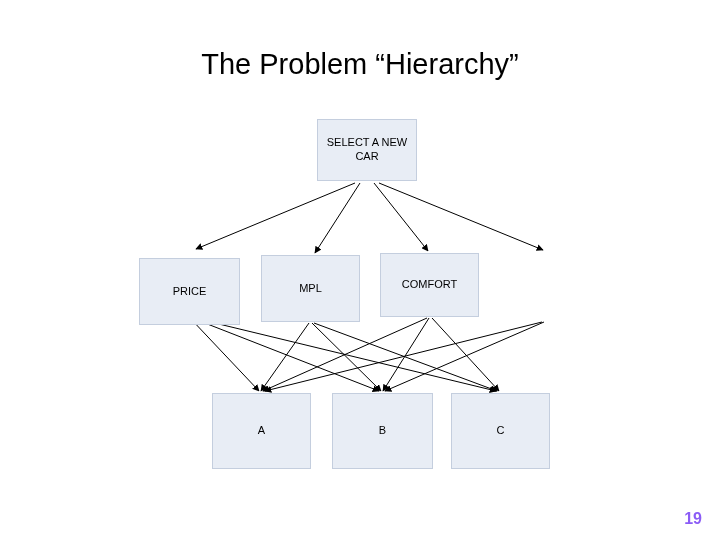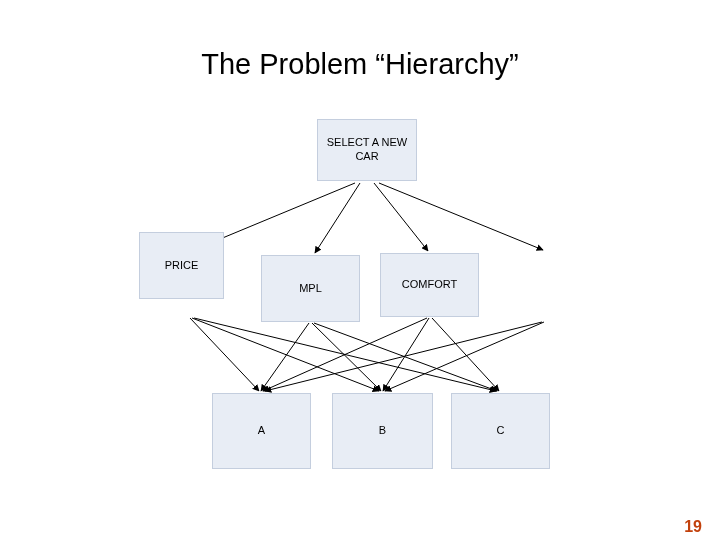--- a/index.html
+++ b/index.html
@@ -55,24 +55,24 @@
     justify-content: center;
     text-align: center;
     font-size: 11px;
     color: #000000;
     line-height: 1.25;
     padding: 2px;
   }
   #page-number {
     position: absolute;
     right: 18px;
-    bottom: 4px;
+    bottom: 12px;
     font-size: 16px;
     font-weight: bold;
-    color: #c2410c;
+    color: #8b5cf6;
   }
 </style>
 </head>
 <body>
 
 <div id="slide">
 
   <div id="title">The Problem “Hierarchy”</div>
 
   <div id="diagram">
@@ -104,21 +104,21 @@
 
         <line x1="542" y1="322" x2="265" y2="391" marker-end="url(#arrow)"></line>
         <line x1="544" y1="322" x2="385" y2="391" marker-end="url(#arrow)"></line>
       </g>
     </svg>
 
     <div class="node" style="left:317px; top:119px; width:100px; height:62px;">
       <span>SELECT A NEW CAR</span>
     </div>
 
-    <div class="node" style="left:139px; top:232px; width:85px; height:67px;">
+    <div class="node" style="left:139px; top:258px; width:101px; height:67px;">
       <span>PRICE</span>
     </div>
 
     <div class="node" style="left:261px; top:255px; width:99px; height:67px;">
       <span>MPL</span>
     </div>
 
     <div class="node" style="left:380px; top:253px; width:99px; height:64px;">
       <span>COMFORT</span>
     </div>

